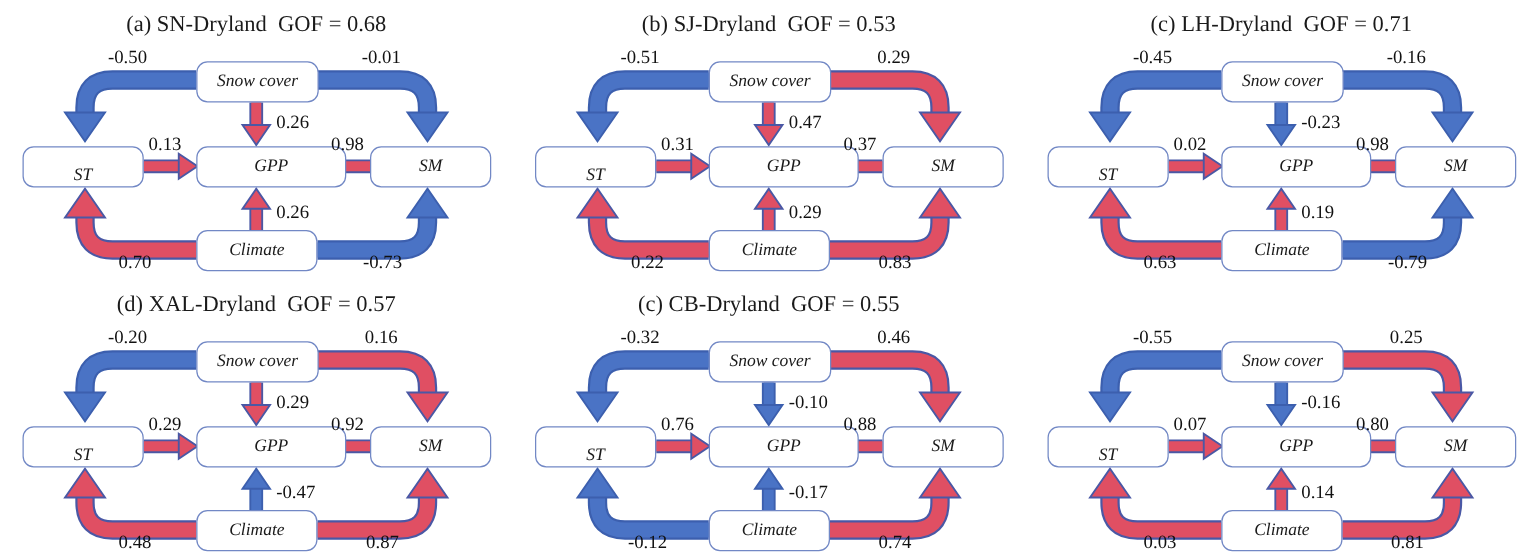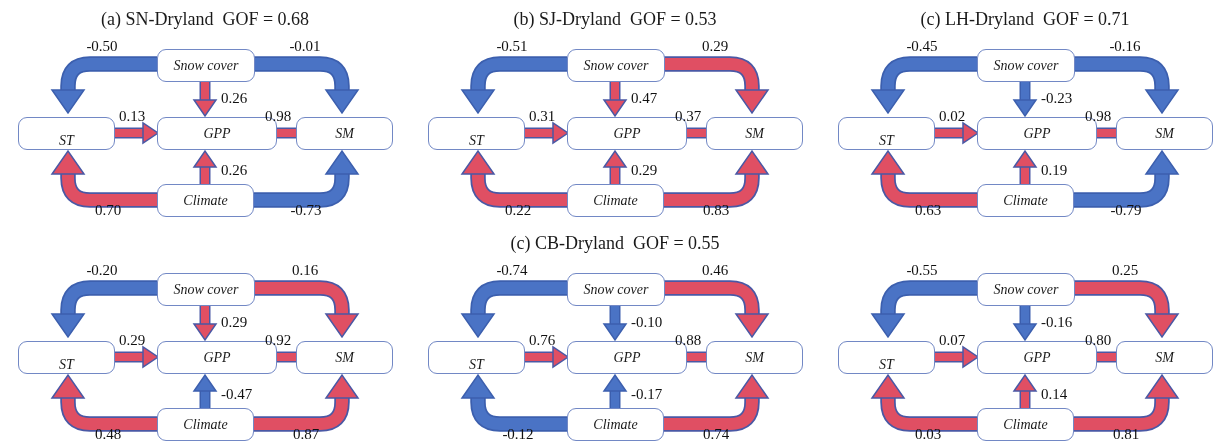--- a/index.html
+++ b/index.html
@@ -293,20 +293,21 @@
     <div class="elbl center-x lbl-snow-sm">-0.16</div>
     <div class="elbl lbl-snow-gpp">-0.23</div>
     <div class="elbl center-x lbl-st-gpp">0.02</div>
     <div class="elbl center-x lbl-sm-gpp">0.98</div>
     <div class="elbl lbl-climate-gpp">0.19</div>
     <div class="elbl center-x lbl-climate-st">0.63</div>
     <div class="elbl center-x lbl-climate-sm">-0.79</div>
   </section>
 
   <section class="panel">
+    <div class="panel-title">(d) XAL-Dryland  GOF = 0.57</div>
 
     <svg class="arrows" width="410" height="224" viewBox="0 0 410 224">
 
       <g>
         <path class="shaft-outer" d="M 157 64 L 90 64 Q 68 64 68 86 L 68 91" stroke="#3c5fae"></path>
         <path class="shaft-inner" d="M 157 64 L 90 64 Q 68 64 68 86 L 68 91" stroke="#4a73c5"></path>
         <polygon class="head" points="52,90 84,90 68,113" fill="#4a73c5" stroke="#3c5fae"></polygon>
       </g>
 
       <g>
@@ -441,21 +442,21 @@
     <div class="node node-center">
       <span>GPP</span>
     </div>
     <div class="node node-right">
       <span>SM</span>
     </div>
     <div class="node node-bottom">
       <span>Climate</span>
     </div>
 
-    <div class="elbl center-x lbl-snow-st">-0.74</div>
+    <div class="elbl center-x lbl-snow-st">-0.32</div>
     <div class="elbl center-x lbl-snow-sm">0.46</div>
     <div class="elbl lbl-snow-gpp">-0.10</div>
     <div class="elbl center-x lbl-st-gpp">0.76</div>
     <div class="elbl center-x lbl-sm-gpp">0.88</div>
     <div class="elbl lbl-climate-gpp">-0.17</div>
     <div class="elbl center-x lbl-climate-st">-0.12</div>
     <div class="elbl center-x lbl-climate-sm">0.74</div>
   </section>
 
   <section class="panel">

